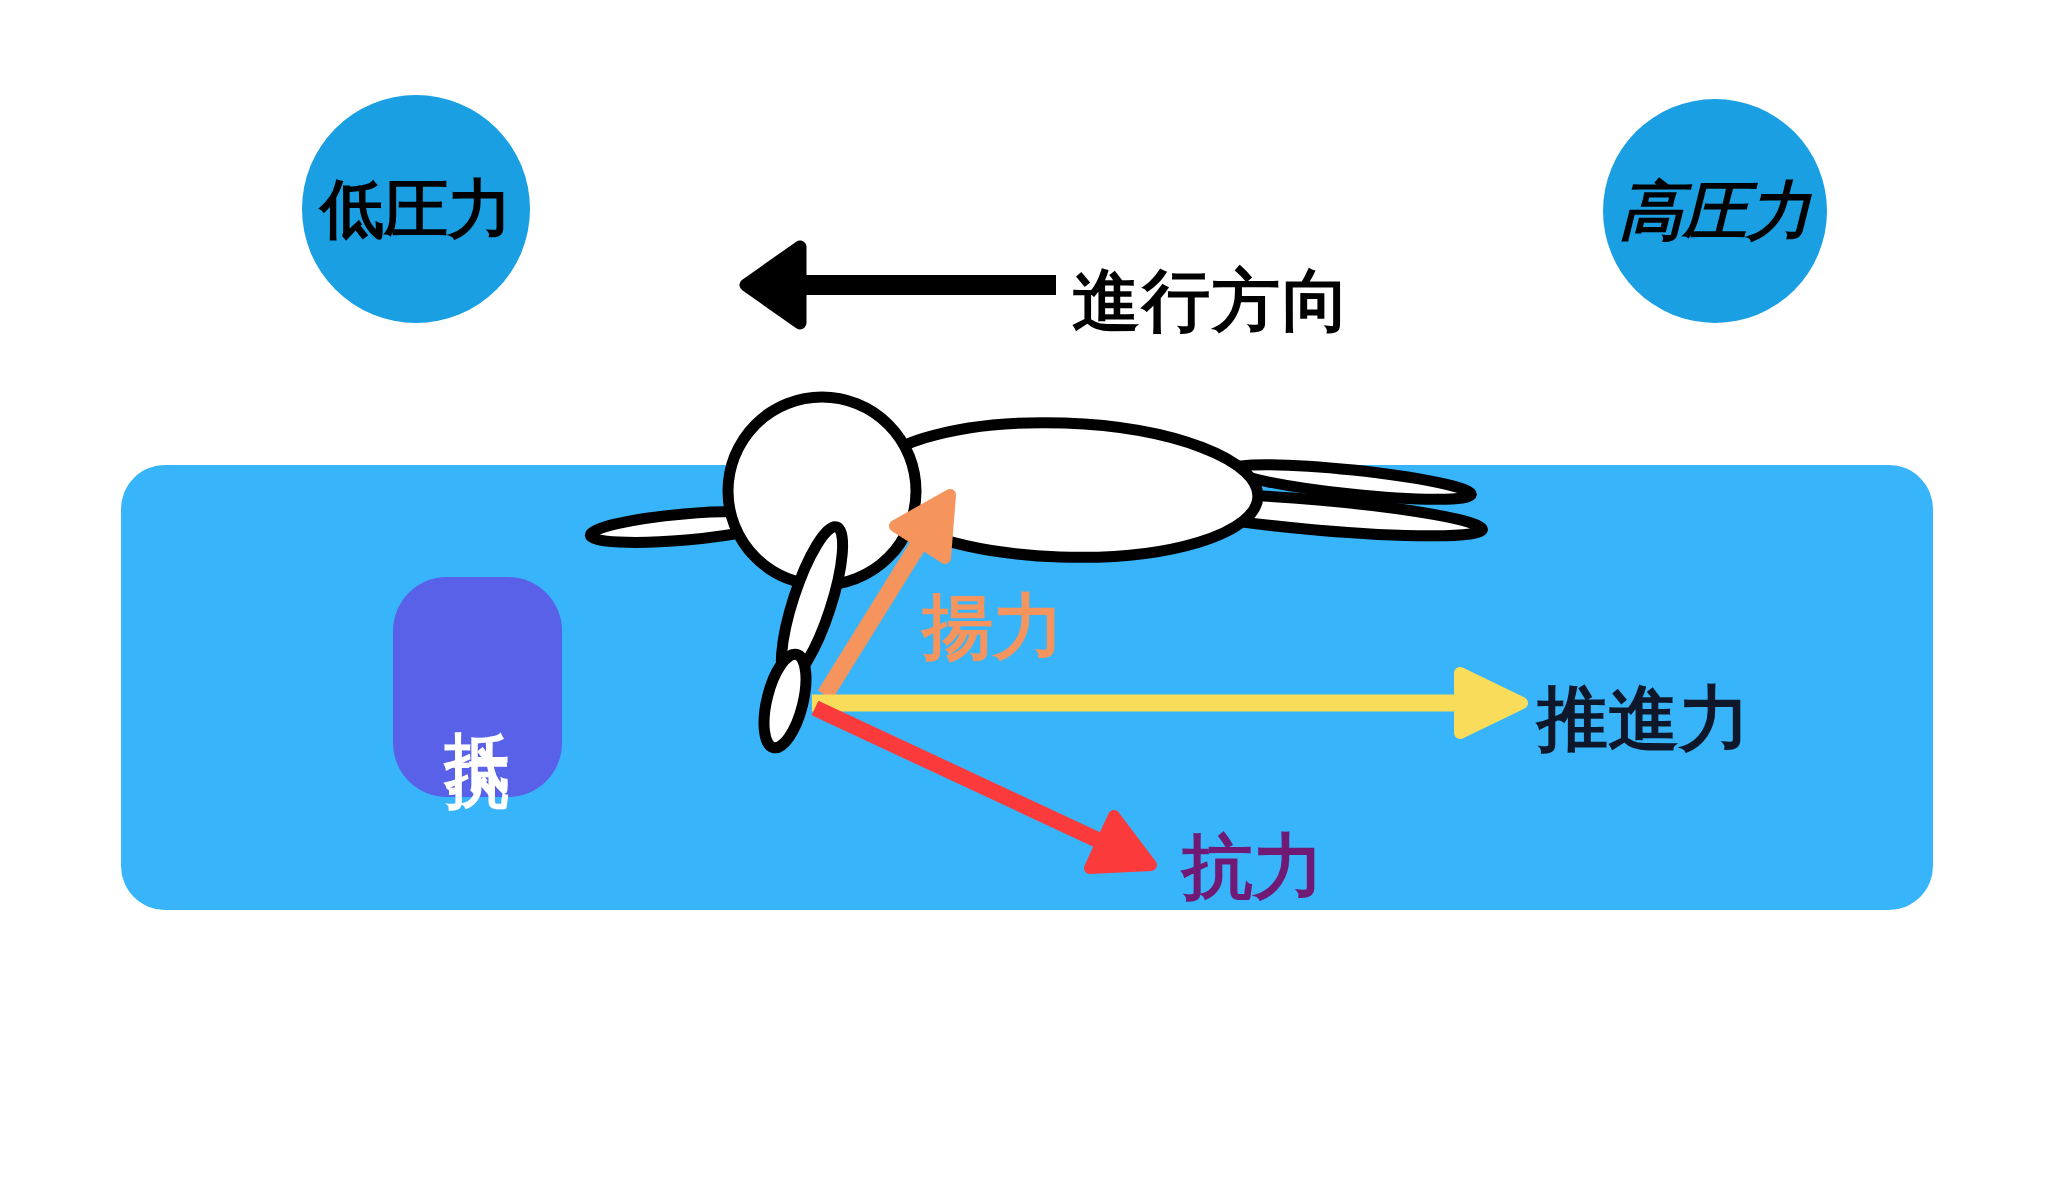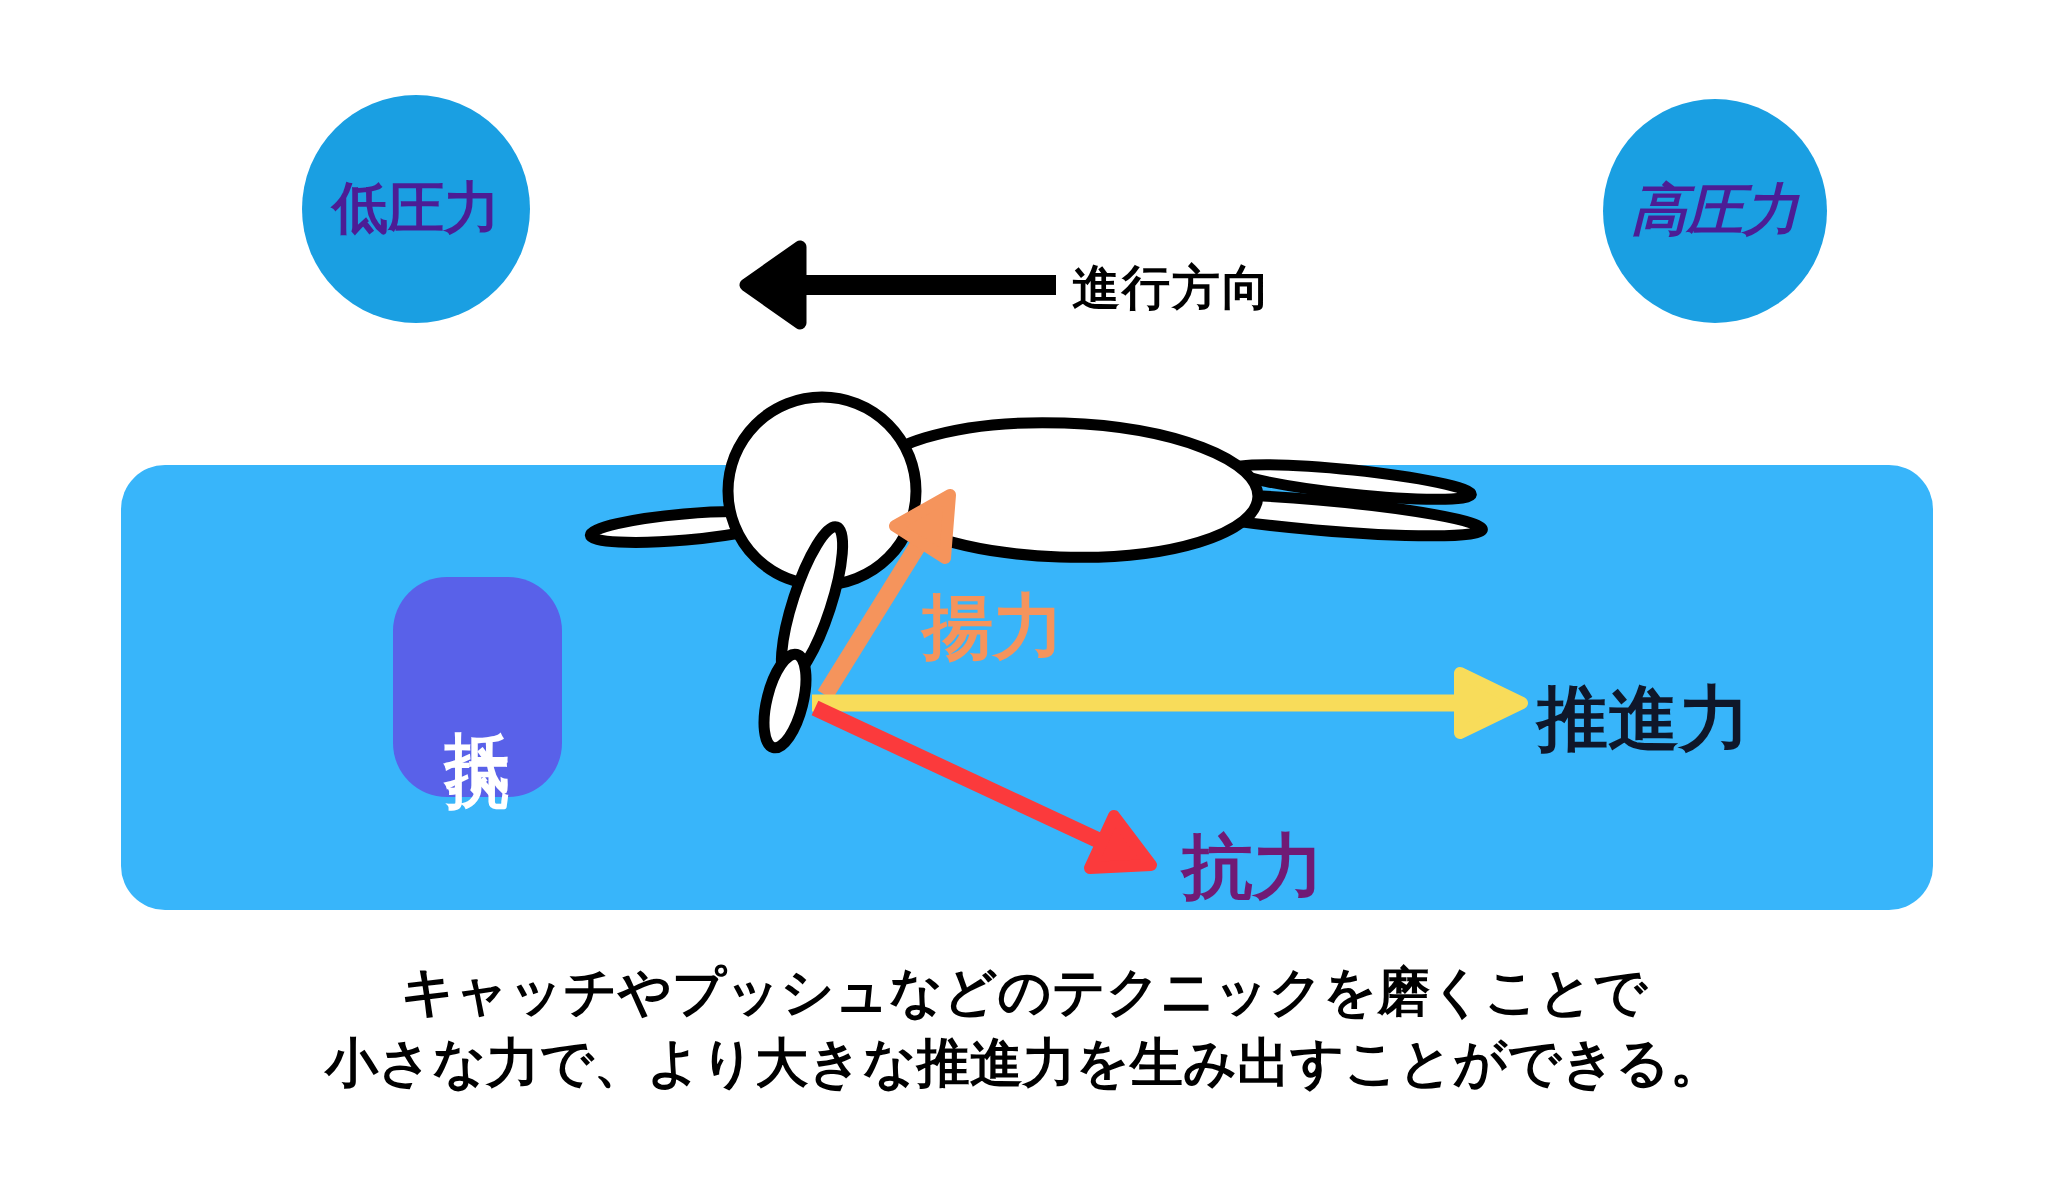--- a/index.html
+++ b/index.html
@@ -23,30 +23,30 @@
   .pressure-circle {
     border-radius: 50%;
     background: #1a9fe2;
     display: flex;
     align-items: center;
     justify-content: center;
   }
   #low-pressure  { left: 302px; top: 95px; width: 228px; height: 228px; }
   #high-pressure { left: 1603px; top: 99px; width: 224px; height: 224px; font-style: italic; }
   .pressure-label {
-    font-size: 56px;
+    font-size: 64px;
     font-weight: 800;
-    color: #4c1d95;
+    color: #000000;
     white-space: nowrap;
   }
 
   
   #direction-label {
     left: 1072px; top: 256px;
-    font-size: 48px;
+    font-size: 68px;
     letter-spacing: 2px;
     white-space: nowrap;
   }
 
   
   #water {
     left: 121px; top: 465px;
     width: 1812px; height: 445px;
     border-radius: 44px;
     background: #38b5fa;
@@ -149,18 +149,14 @@
       <line x1="815" y1="708" x2="1102" y2="842" stroke-width="16" stroke="#fb3a3c"></line>
       <polygon points="1151,865 1090,868 1114,816" stroke-width="12" stroke-linejoin="round" fill="#fb3a3c" stroke="#fb3a3c"></polygon>
     </g>
   </svg>
 
   <div class="abs" id="direction-label">進行方向</div>
   <div class="abs force-label" id="lift-label">揚力</div>
   <div class="abs force-label" id="propulsion-label">推進力</div>
   <div class="abs force-label" id="drag-label">抗力</div>
 
-  <div class="abs" id="caption">
-    <div>キャッチやプッシュなどのテクニックを磨くことで</div>
-    <div>小さな力で、より大きな推進力を生み出すことができる。</div>
-  </div>
 
 </div>
 
 </body></html>

